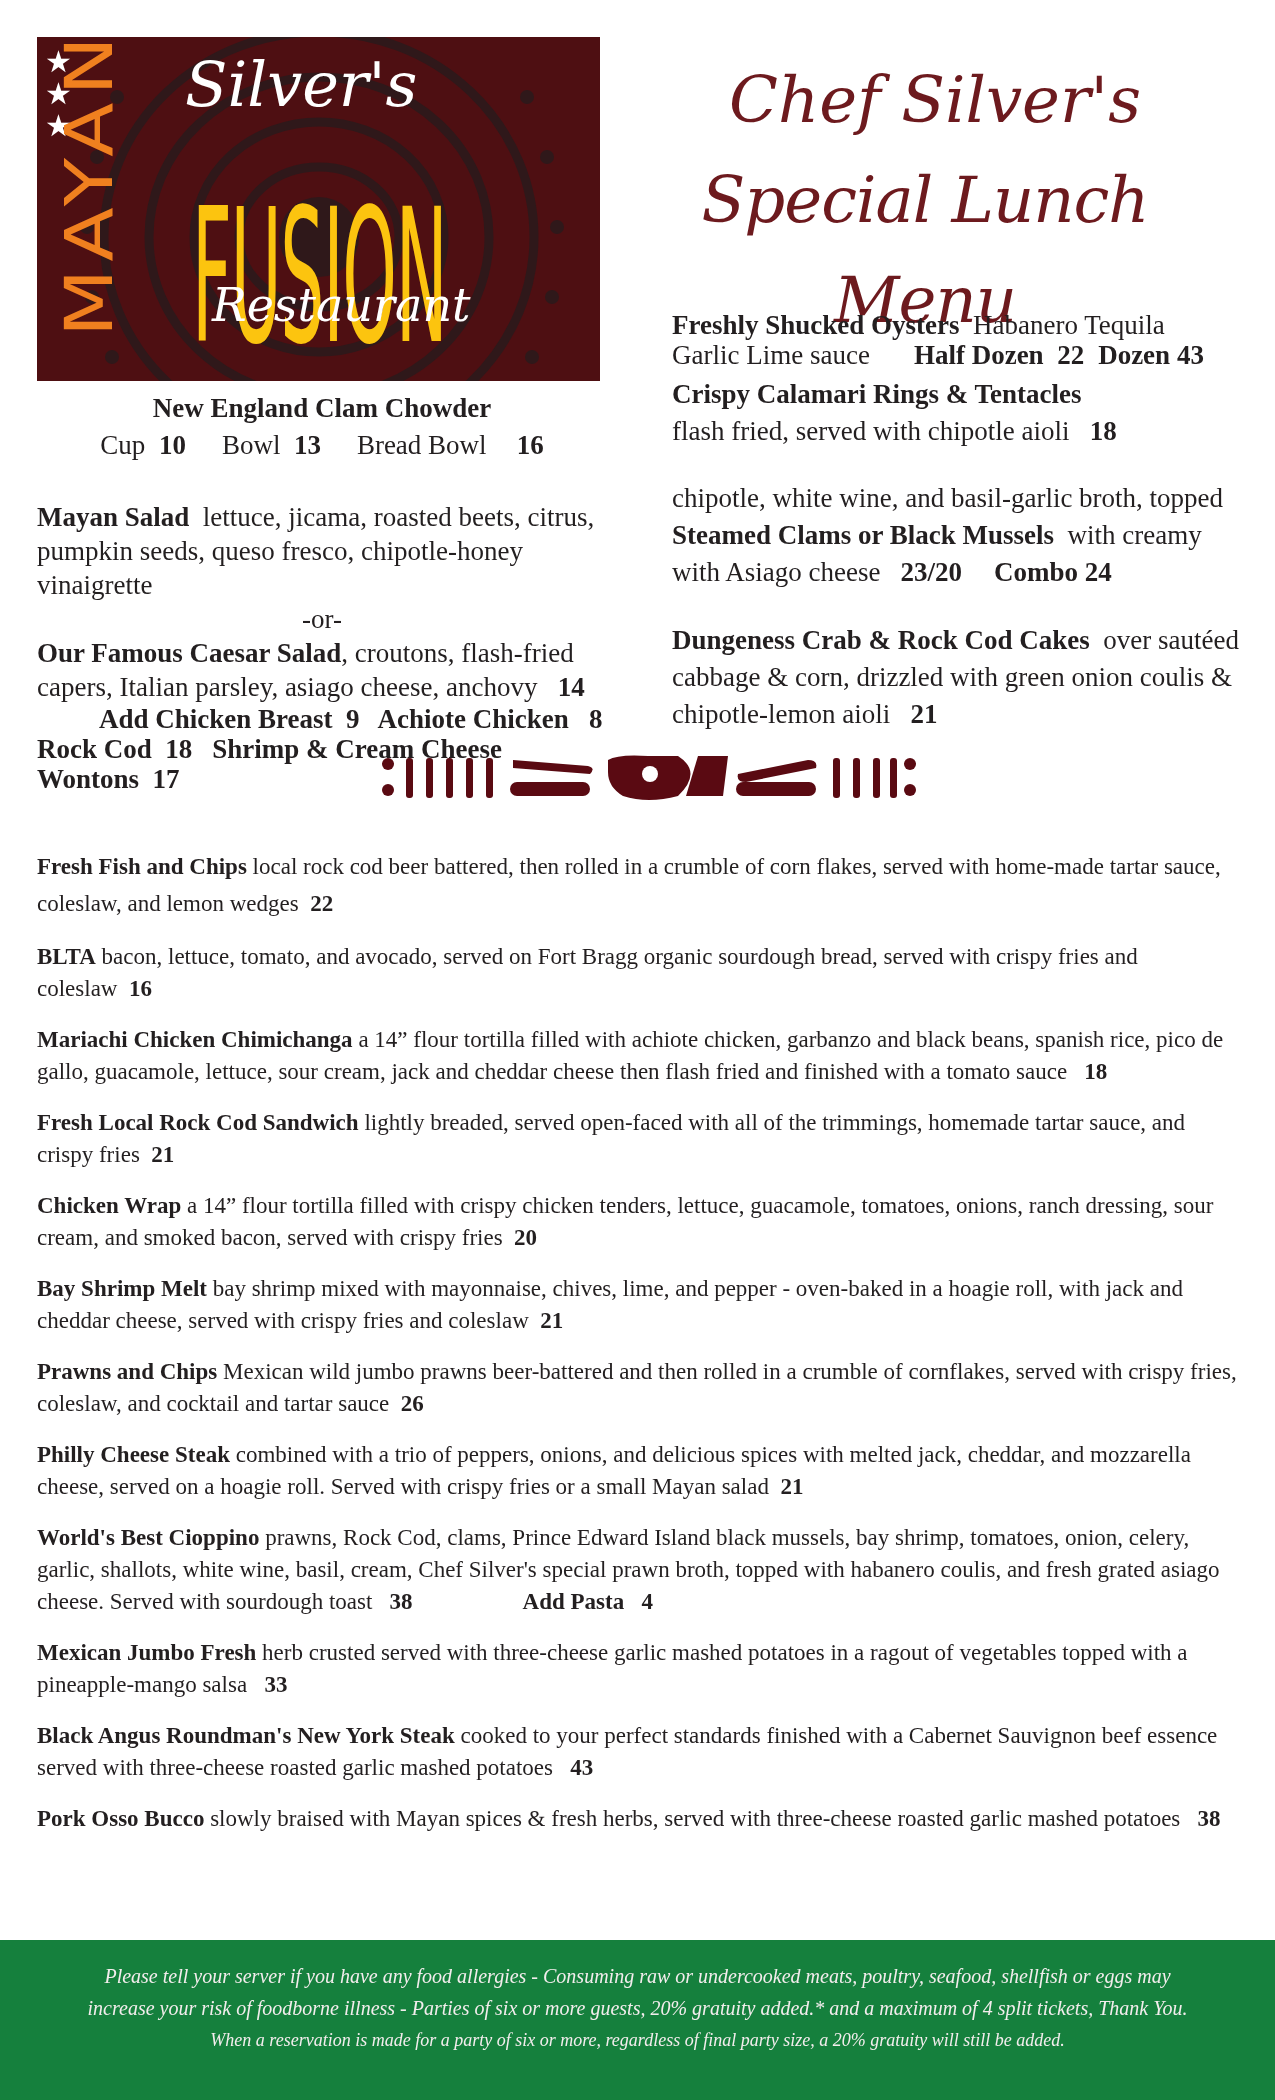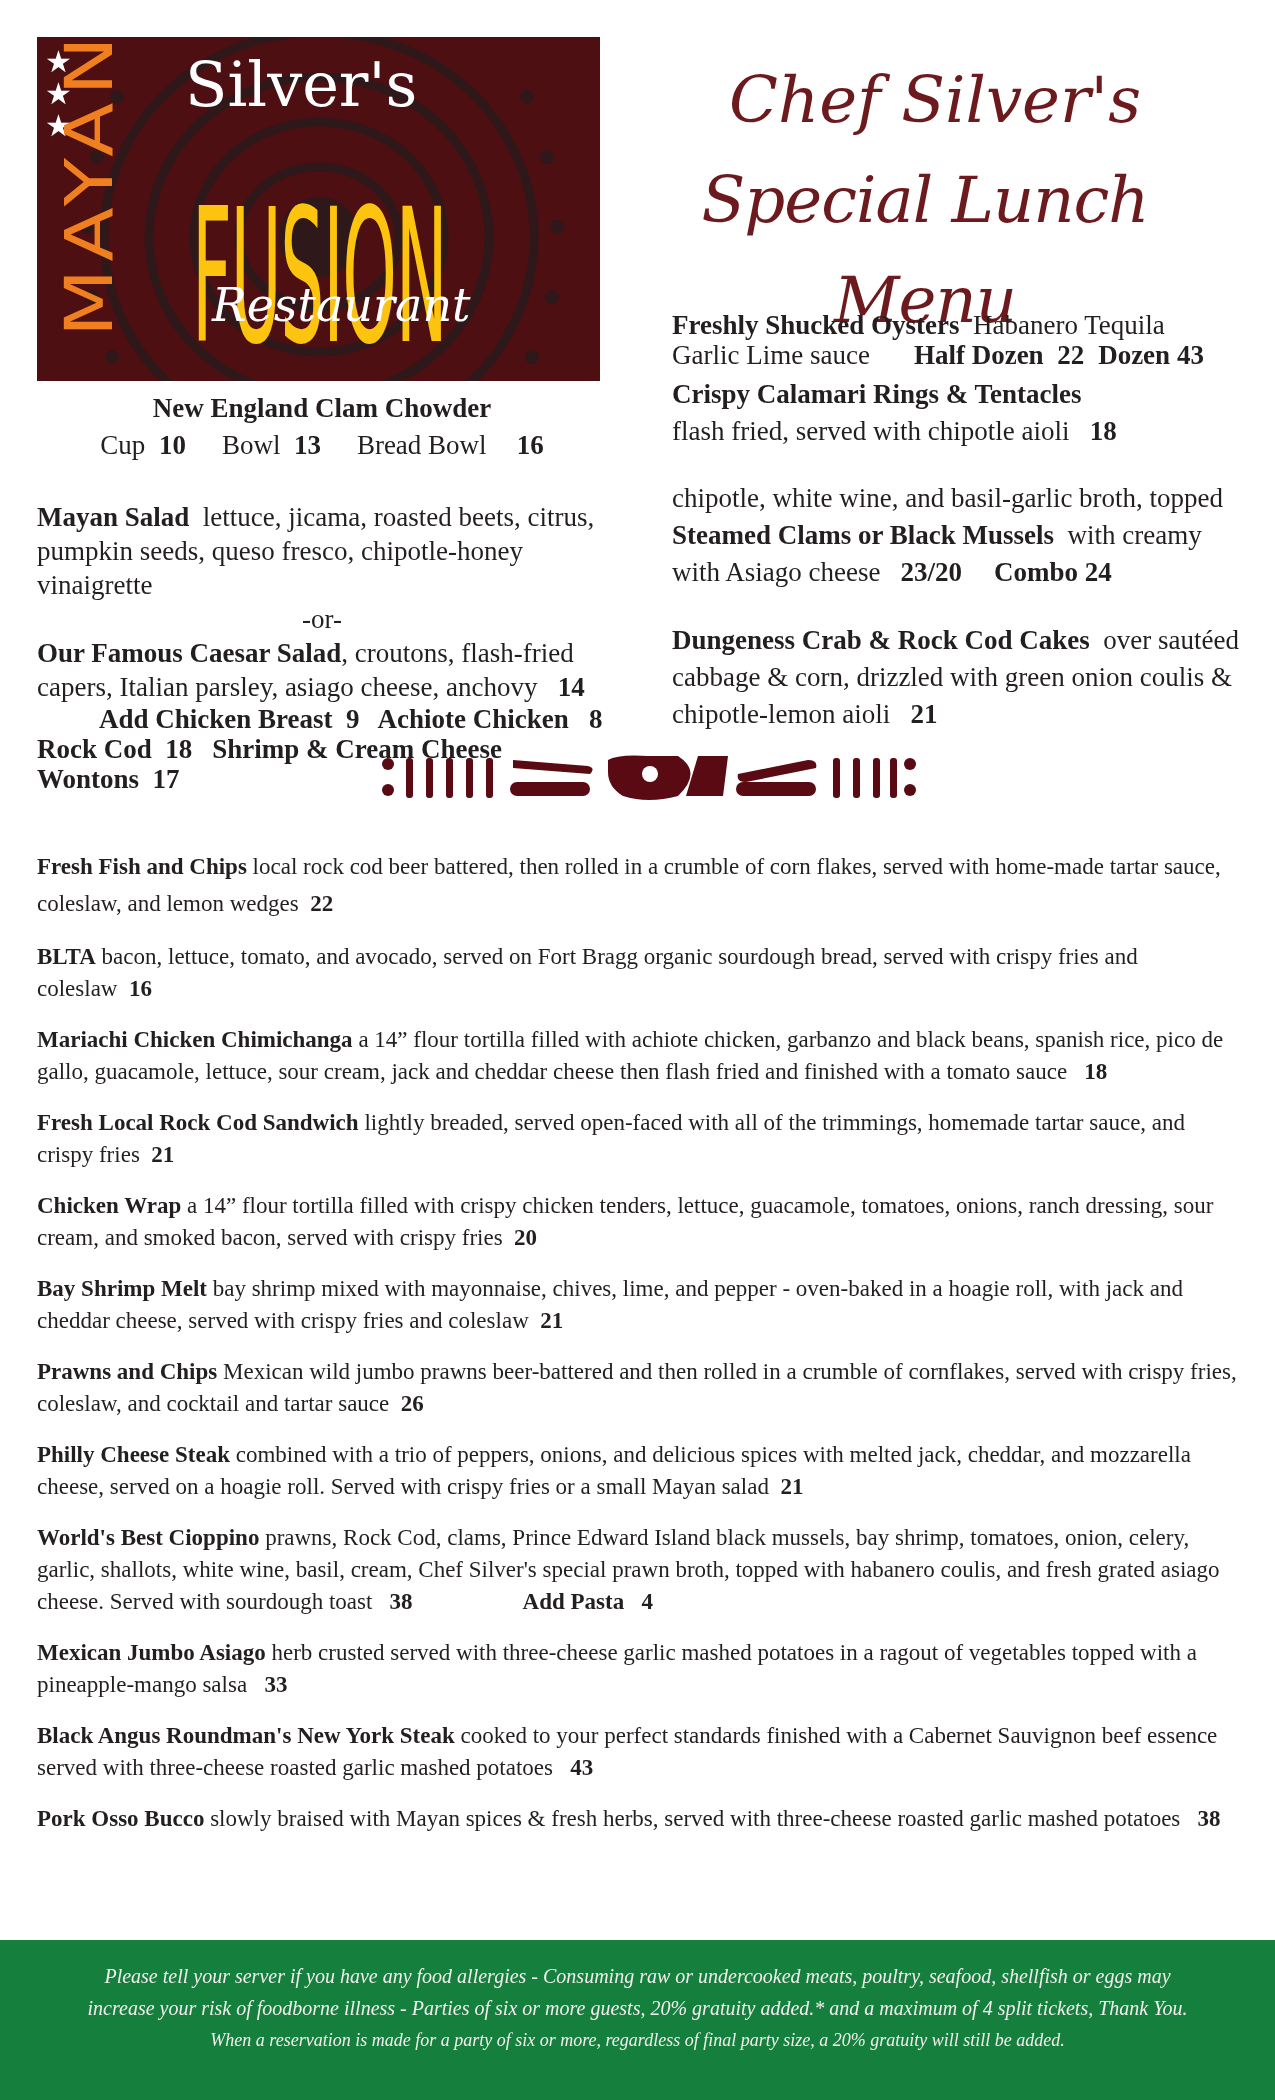--- a/index.html
+++ b/index.html
@@ -5,21 +5,21 @@
   html, body { margin: 0; padding: 0; background: #ffffff; }
   body { width: 1275px; height: 2100px; position: relative; overflow: hidden;
          font-family: "Liberation Serif", "DejaVu Serif", serif; color: #231f20; }
   .abs { position: absolute; }
   b, .b { font-weight: bold; }
 
   
   .logo { left: 37px; top: 37px; width: 563px; height: 344px; background: #4e0f12; overflow: hidden; }
   .logo svg { position: absolute; left: 0; top: 0; }
   .star { position: absolute; left: 8px; color: #ffffff; font-size: 30px; line-height: 30px; font-family: "DejaVu Sans", sans-serif; }
-  .silvers { position: absolute; left: 148px; top: 8px; width: 200px; color: #ffffff; font-family: "DejaVu Serif", serif; font-size: 62px; line-height: 80px; }
+  .silvers { position: absolute; left: 148px; top: 8px; width: 200px; color: #ffffff; font-family: "DejaVu Serif", serif; font-style: italic; font-size: 62px; line-height: 80px; }
   .mayan { position: absolute; left: 20px; top: 300px; transform-origin: 0 0; transform: rotate(-90deg);
            color: #f0801f; font-family: "DejaVu Sans", sans-serif; font-size: 66px; letter-spacing: 6px; line-height: 66px; font-weight: normal; transform: rotate(-90deg) scaleX(1.2); }
   .fusion { position: absolute; left: 155px; top: 75px; color: #fcc40f; font-family: "DejaVu Sans", sans-serif; font-size: 112px; line-height: 200px; letter-spacing: -2px;
             transform: scaleX(0.62) scaleY(1.65); transform-origin: 0 0; }
   .restaurant { position: absolute; left: 175px; top: 240px; color: #ffffff; font-family: "DejaVu Serif", serif; font-style: italic; font-size: 46px; line-height: 56px; }
 
   
   .title { left: 615px; top: 50px; width: 620px; text-align: center; color: #6d1a1e; font-family: "DejaVu Serif", serif; font-style: italic;
            font-size: 64px; line-height: 100px; }
   .title .l1 { display: block; padding-left: 20px; }
@@ -147,21 +147,21 @@
 <div class="abs mains">
   <div class="item" style="line-height:37px;"><b>Fresh Fish and Chips</b><span> local rock cod beer battered, then rolled in a crumble of corn flakes, served with home-made tartar sauce, coleslaw, and lemon wedges</span>&nbsp;&nbsp;<b>22</b></div>
   <div class="item"><b>BLTA</b><span> bacon, lettuce, tomato, and avocado, served on Fort Bragg organic sourdough bread, served with crispy fries and coleslaw</span>&nbsp;&nbsp;<b>16</b></div>
   <div class="item"><b>Mariachi Chicken Chimichanga</b><span> a 14” flour tortilla filled with achiote chicken, garbanzo and black beans, spanish rice, pico de gallo, guacamole, lettuce, sour cream, jack and cheddar cheese then flash fried and finished with a tomato sauce</span>&nbsp;&nbsp;&nbsp;<b>18</b></div>
   <div class="item"><b>Fresh Local Rock Cod Sandwich</b><span> lightly breaded, served open-faced with all of the trimmings, homemade tartar sauce, and crispy fries</span>&nbsp;&nbsp;<b>21</b></div>
   <div class="item"><b>Chicken Wrap</b><span> a 14” flour tortilla filled with crispy chicken tenders, lettuce, guacamole, tomatoes, onions, ranch dressing, sour cream, and smoked bacon, served with crispy fries</span>&nbsp;&nbsp;<b>20</b></div>
   <div class="item"><b>Bay Shrimp Melt</b><span> bay shrimp mixed with mayonnaise, chives, lime, and pepper - oven-baked in a hoagie roll, with jack and cheddar cheese, served with crispy fries and coleslaw</span>&nbsp;&nbsp;<b>21</b></div>
   <div class="item"><b>Prawns and Chips</b><span> Mexican wild jumbo prawns beer-battered and then rolled in a crumble of cornflakes, served with crispy fries, coleslaw, and cocktail and tartar sauce</span>&nbsp;&nbsp;<b>26</b></div>
   <div class="item"><b>Philly Cheese Steak</b><span> combined with a trio of peppers, onions, and delicious spices with melted jack, cheddar, and mozzarella cheese, served on a hoagie roll. Served with crispy fries or a small Mayan salad</span>&nbsp;&nbsp;<b>21</b></div>
   <div class="item"><b>World's Best Cioppino</b><span> prawns, Rock Cod, clams, Prince Edward Island black mussels, bay shrimp, tomatoes, onion, celery, garlic, shallots, white wine, basil, cream, Chef Silver's special prawn broth, topped with habanero coulis, and fresh grated asiago cheese. Served with sourdough toast</span>&nbsp;&nbsp;&nbsp;<b>38</b><span class="gap" style="width:110px"></span><b style="white-space:pre">Add Pasta   4</b></div>
-  <div class="item"><b>Mexican Jumbo Asiago</b><span> herb crusted served with three-cheese garlic mashed potatoes in a ragout of vegetables topped with a pineapple-mango salsa</span>&nbsp;&nbsp;&nbsp;<b>33</b></div>
+  <div class="item"><b>Mexican Jumbo Fresh</b><span> herb crusted served with three-cheese garlic mashed potatoes in a ragout of vegetables topped with a pineapple-mango salsa</span>&nbsp;&nbsp;&nbsp;<b>33</b></div>
   <div class="item"><b>Black Angus  Roundman's New York Steak</b><span> cooked to your perfect standards finished with a Cabernet Sauvignon beef essence served with three-cheese roasted garlic mashed potatoes</span>&nbsp;&nbsp;&nbsp;<b>43</b></div>
   <div class="item"><b>Pork Osso Bucco</b><span> slowly braised with Mayan spices &amp; fresh herbs, served with three-cheese roasted garlic mashed potatoes</span>&nbsp;&nbsp;&nbsp;<b>38</b></div>
 </div>
 
 <div class="abs footer">
   <div style="height:20px"></div>
   <div class="note">Please tell your server if you have any food allergies  - Consuming raw or undercooked meats, poultry, seafood, shellfish or eggs may</div>
   <div class="note">increase your risk of foodborne illness - Parties of six or more guests, 20% gratuity added.* and a maximum of 4 split tickets, Thank You.</div>
   <div class="note" style="font-size:18px;">When a reservation is made for a party of six or more, regardless of final party size,  a 20% gratuity will still be added.</div>
 </div>

